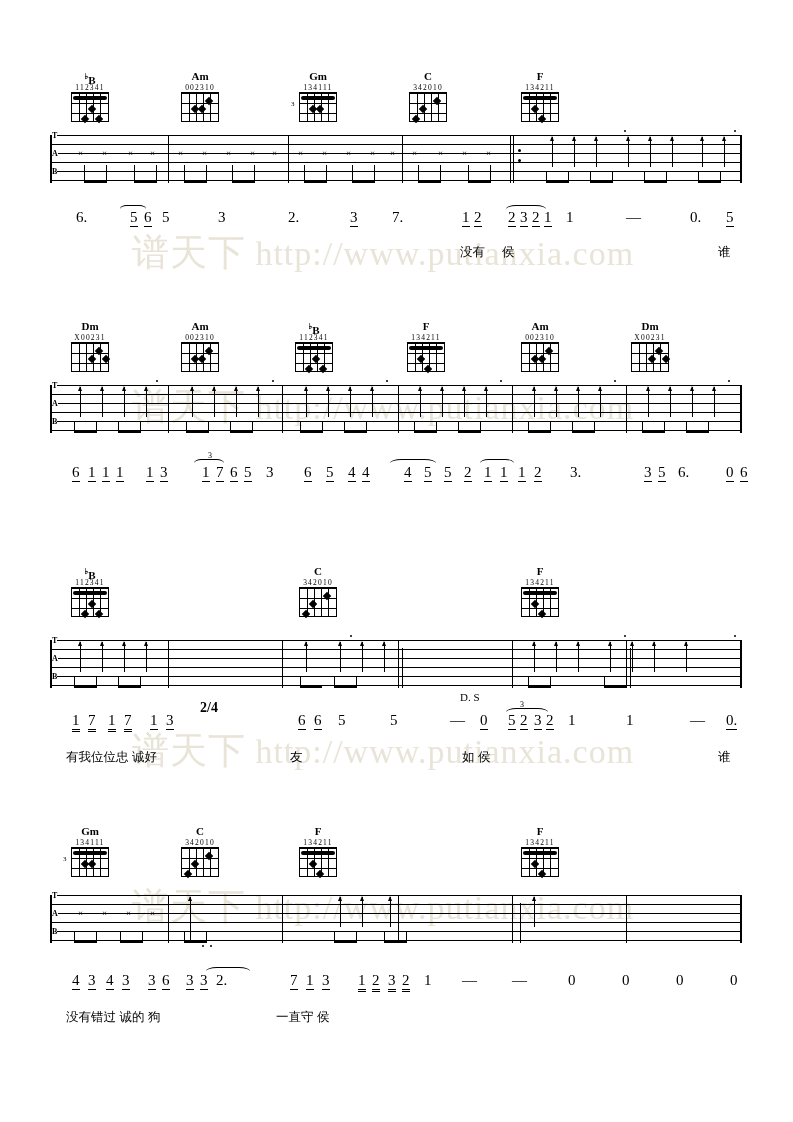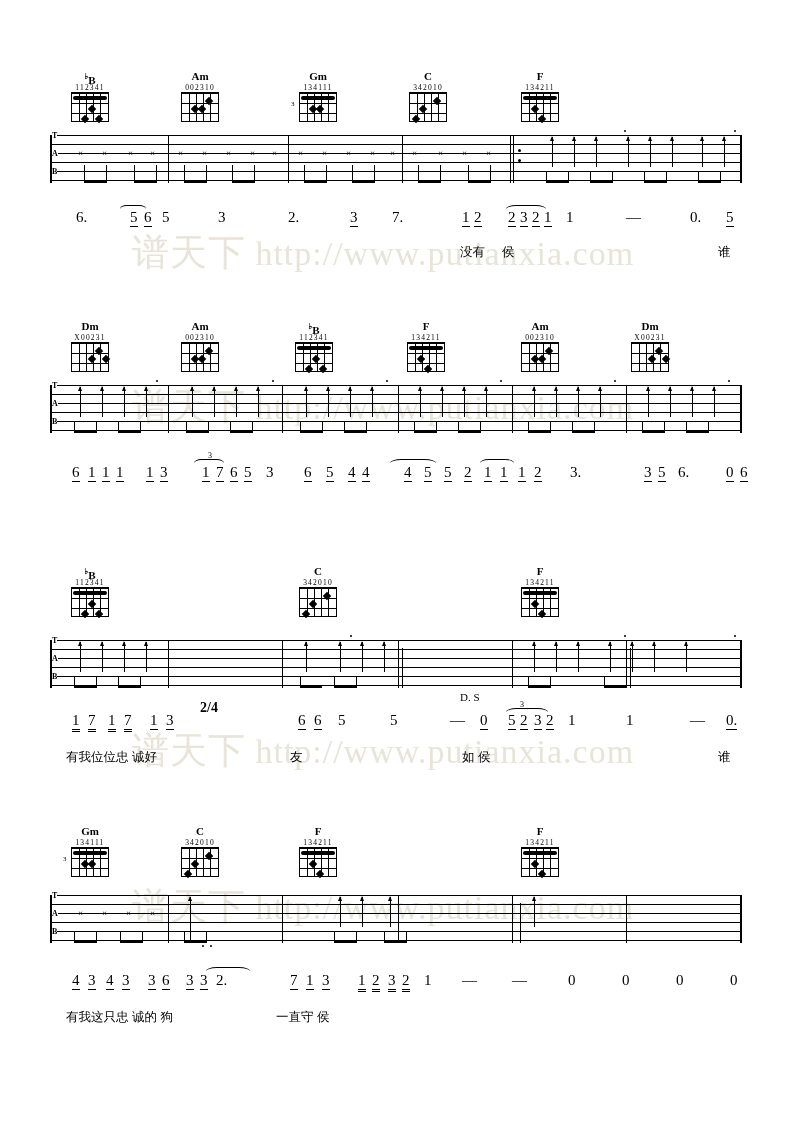--- a/index.html
+++ b/index.html
@@ -974,18 +974,18 @@
       <div class="num" style="left:412px;">—</div>
       <div class="num" style="left:462px;">—</div>
       <div class="num" style="left:518px;">0</div>
       <div class="num" style="left:572px;">0</div>
       <div class="num" style="left:626px;">0</div>
       <div class="num" style="left:680px;">0</div>
       <div class="tie" style="left:156px; top:-6px; width:44px;"></div>
     </div>
 
     <div class="lyrics" style="top:185px;">
-      <div class="ly" style="left:16px;">有我这只忠 诚的 狗</div>
+      <div class="ly" style="left:16px;">没有错过 诚的 狗</div>
       <div class="ly" style="left:226px;">一直守 侯</div>
     </div>
   </div>
 
 </div>
 
 </body></html>

